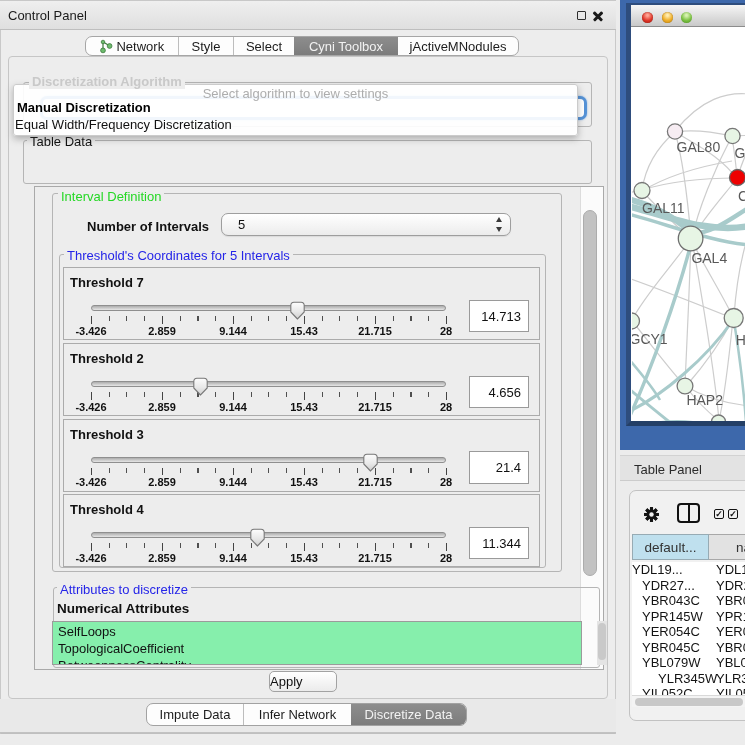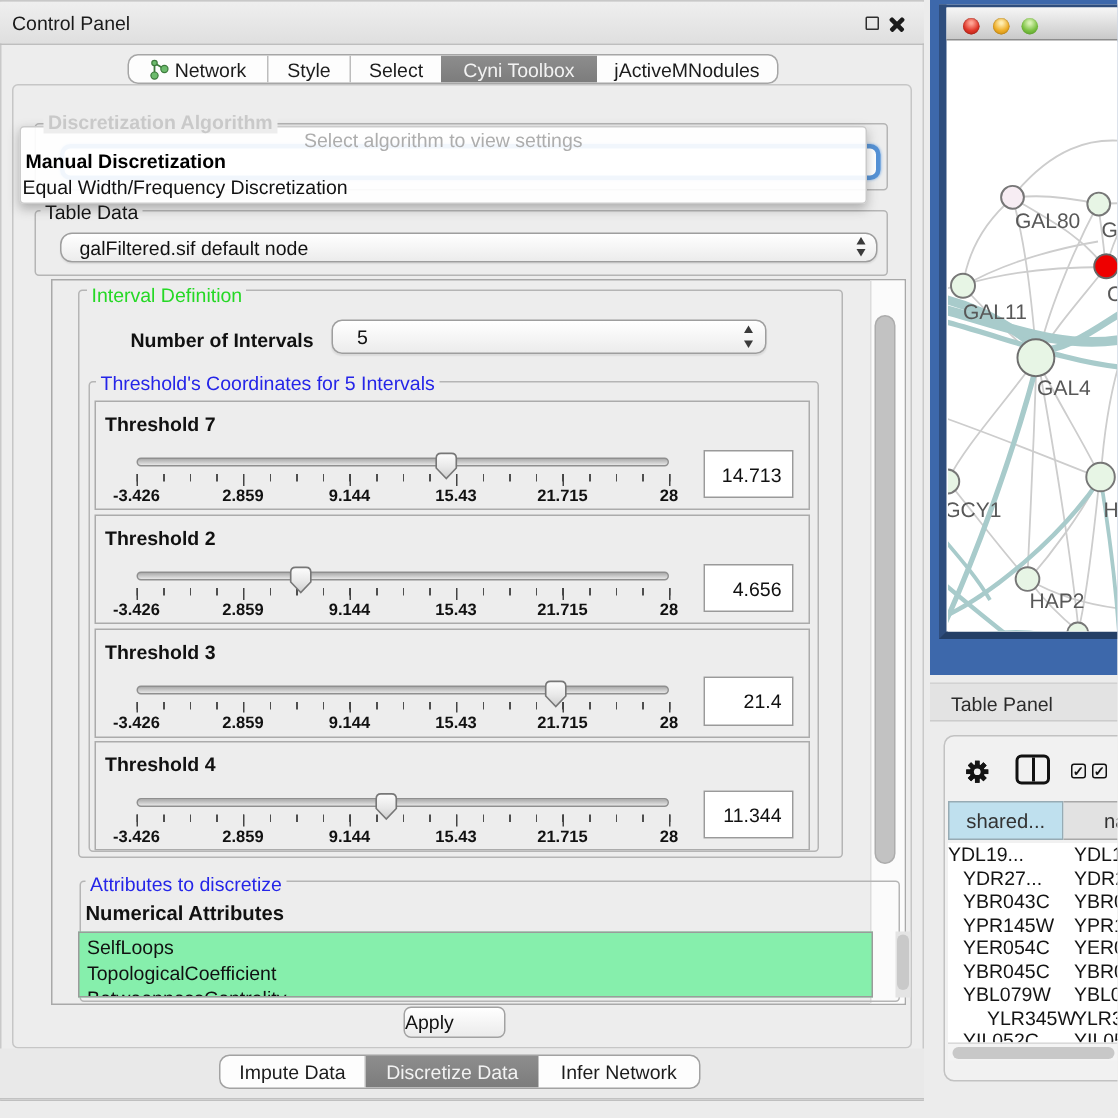--- a/index.html
+++ b/index.html
@@ -48,22 +48,20 @@
 <div class="seg" style="width:60px;line-height:19px">Select</div>
 <div class="seg sel" style="width:104px;line-height:19px">Cyni Toolbox</div>
 <div class="seg" style="width:120px;line-height:19px">jActiveMNodules</div>
 </div>
 
 <div class="grp" style="left:23px;top:81.5px;width:569px;height:45.5px"></div>
 <div class="a" style="left:40px;top:96px;width:547px;height:24px;background:#fff;border:3px solid #5592D6;border-radius:7px;box-shadow:0 0 2px #7FAFE4"></div>
 
 <div class="grp" style="left:23px;top:140px;width:569px;height:44px"></div>
 <div class="glab" style="left:27px;top:134px;color:#111">Table Data</div>
-<div class="combo" style="left:40px;top:154.5px;width:545px;height:20px;line-height:19px;padding-left:12px;border-radius:8px">galFiltered.sif default node
-<div class="cup" style="right:7px;top:2.5px"></div><div class="cdn" style="right:7px;bottom:2.5px"></div></div>
 
 <div class="a" style="left:34px;top:186px;width:570px;height:484px;border:1px solid #A9A9A9"></div>
 <div class="a" style="left:580px;top:187px;width:23px;height:482px;background:#FBFBFB;border-left:1px solid #DCDCDC"></div>
 <div class="a" style="left:583px;top:210px;width:14px;height:366px;background:#C2C2C2;border:1px solid #ACACAC;border-radius:7px"></div>
 
 <div class="grp" style="left:52px;top:193px;width:510px;height:379px"></div>
 <div class="glab" style="left:58px;top:189px;color:#25D825">Interval Definition</div>
 <div class="a" style="left:87px;top:219px;font-size:13px;font-weight:bold;color:#111">Number of Intervals</div>
 <div class="combo" style="left:221px;top:213px;width:290px;height:23px;line-height:21px;padding-left:16px;border-radius:7px">5
 <div class="cup" style="right:8px;top:3px"></div><div class="cdn" style="right:8px;bottom:3px"></div></div>
@@ -193,22 +191,22 @@
 <div class="a" style="left:596.5px;top:621px;width:10.5px;height:44px;background:#E4E4E4"></div>
 <div class="a" style="left:597.5px;top:623px;width:8px;height:37px;background:#C9C9C9;border-radius:4px"></div>
 
 <div class="a" style="left:269px;top:671px;width:68px;height:21px;background:linear-gradient(#FFFFFF,#EBEBEB);border:1px solid #A2A2A2;border-radius:5px;font-size:13px;text-align:left;line-height:19px;color:#111">Apply</div>
 
 <div class="a" style="left:0;top:699px;width:616px;height:34px;background:#E9E9E9;border-bottom:1px solid #C2C2C2"></div>
 
 <div class="a" style="left:146px;top:703px;width:321px;height:23px;background:#FDFDFD;border:1px solid #A2A2A2;border-radius:7px;overflow:hidden">
 <div class="seg" style="width:96px;line-height:22px;font-weight:bold;font-weight:normal">Impute Data</div>
 <div class="sep"></div>
+<div class="seg" style="width:107px;line-height:22px">Infer Network</div>
 <div class="seg sel" style="width:115px;line-height:22px">Discretize Data</div>
-<div class="seg" style="width:107px;line-height:22px">Infer Network</div>
 </div>
 
 <div class="a" style="left:620px;top:0;width:125px;height:450px;background:#3D68AB"></div>
 
 <div class="a" style="left:626px;top:3px;width:119px;height:423px;background:#fff;border-left:5px solid #2E4D7D;border-top:2px solid #2E4D7D;border-bottom:5px solid #243F66"></div>
 <div class="a" style="left:631px;top:5px;width:114px;height:22px;background:linear-gradient(#F6F6F6,#C9C9C9);border-bottom:1px solid #8C8C8C"></div>
 <div class="a" style="left:641.5px;top:11.5px;width:11px;height:11px;border-radius:50%;background:radial-gradient(circle at 50% 30%,#FFA494 8%,#E0372A 55%,#AC1B0F);box-shadow:inset 0 0 1px #7A150B"></div>
 <div class="a" style="left:661.5px;top:11.5px;width:11px;height:11px;border-radius:50%;background:radial-gradient(circle at 50% 30%,#FFEDB0 8%,#EFAE28 55%,#C3860E);box-shadow:inset 0 0 1px #8A5E08"></div>
 <div class="a" style="left:680.5px;top:11.5px;width:11px;height:11px;border-radius:50%;background:radial-gradient(circle at 50% 30%,#D8F2B2 8%,#7CC243 55%,#4E9322);box-shadow:inset 0 0 1px #39701655"></div>
 
@@ -287,21 +285,21 @@
             <circle r="5.6"></circle>
             <circle r="2.5" fill="#F1F1F1"></circle>
           </g>
         </g>
       </svg></div>
     <div class="a" style="left:677px;top:503px;width:23px;height:20px;border:2.6px solid #111;border-radius:4px">
       <div style="position:absolute;left:8.5px;top:0;width:2.6px;height:100%;background:#111"></div>
     </div>
     <div class="a" style="left:714px;top:509px;width:10px;height:9.5px;border:1.5px solid #111;border-radius:2px;font-size:9px;font-weight:bold;line-height:8px;text-align:center;color:#111">✓</div>
     <div class="a" style="left:728px;top:509px;width:10px;height:9.5px;border:1.5px solid #111;border-radius:2px;font-size:9px;font-weight:bold;line-height:8px;text-align:center;color:#111">✓</div>
-    <div class="a" style="left:632px;top:534px;width:77px;height:26px;background:#BFE0EE;border:1px solid #97ABB4;font-size:13.5px;text-align:center;line-height:25px;color:#333">shared...</div>
+    <div class="a" style="left:632px;top:534px;width:77px;height:26px;background:#BFE0EE;border:1px solid #97ABB4;font-size:13.5px;text-align:center;line-height:25px;color:#333">default...</div>
     <div class="a" style="left:709px;top:534px;width:36px;height:26px;background:#E2E2E2;border-top:1px solid #A8A8A8;border-bottom:1px solid #A8A8A8;font-size:13.5px;line-height:25px;color:#333;padding-left:27px;overflow:hidden">na</div>
     <div class="a" style="left:632px;top:562px;width:113px;height:133px;background:#fff;overflow:hidden">
       <div class="row"><span style="padding-left:0">YDL19...</span><span class="c2">YDL19</span></div>
       <div class="row"><span style="padding-left:10px">YDR27...</span><span class="c2">YDR27</span></div>
       <div class="row"><span style="padding-left:10px">YBR043C</span><span class="c2">YBR04</span></div>
       <div class="row"><span style="padding-left:10px">YPR145W</span><span class="c2">YPR14</span></div>
       <div class="row"><span style="padding-left:10px">YER054C</span><span class="c2">YER05</span></div>
       <div class="row"><span style="padding-left:10px">YBR045C</span><span class="c2">YBR04</span></div>
       <div class="row"><span style="padding-left:10px">YBL079W</span><span class="c2">YBL07</span></div>
       <div class="row"><span style="padding-left:26px">YLR345W</span><span class="c2">YLR34</span></div>

